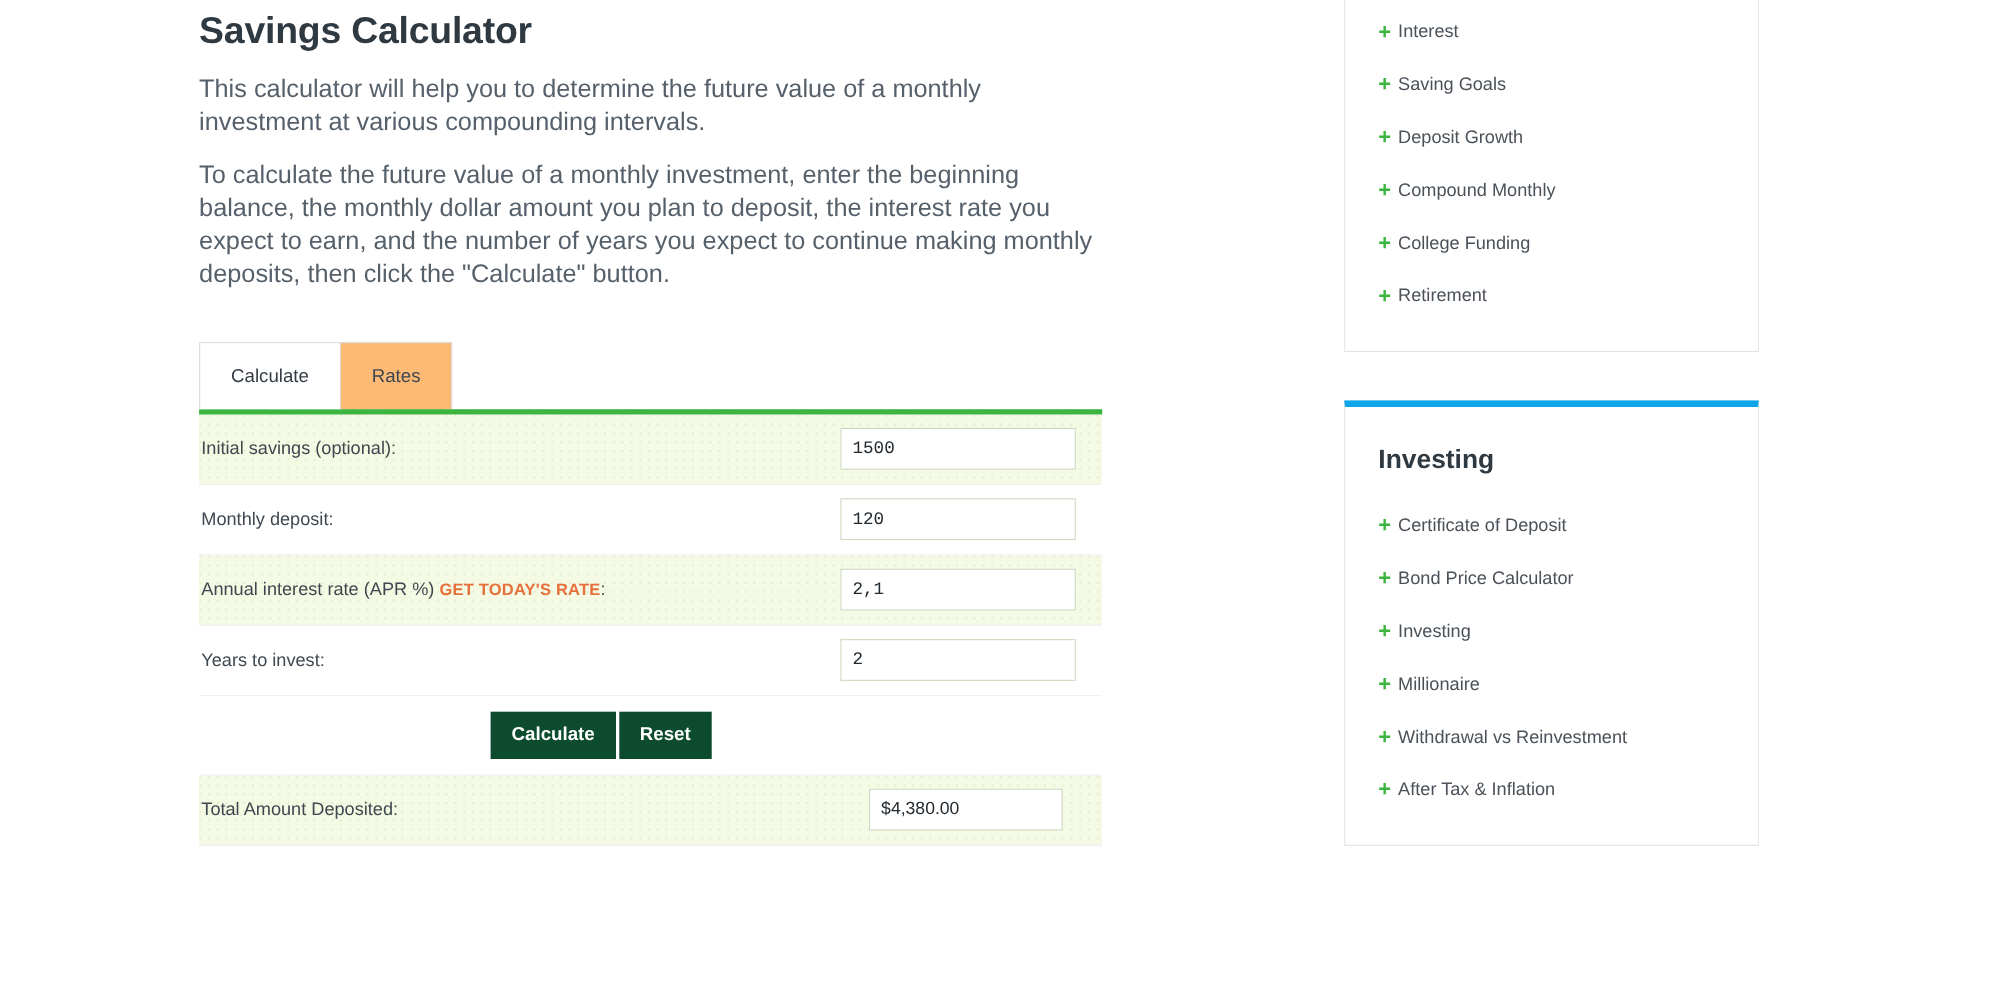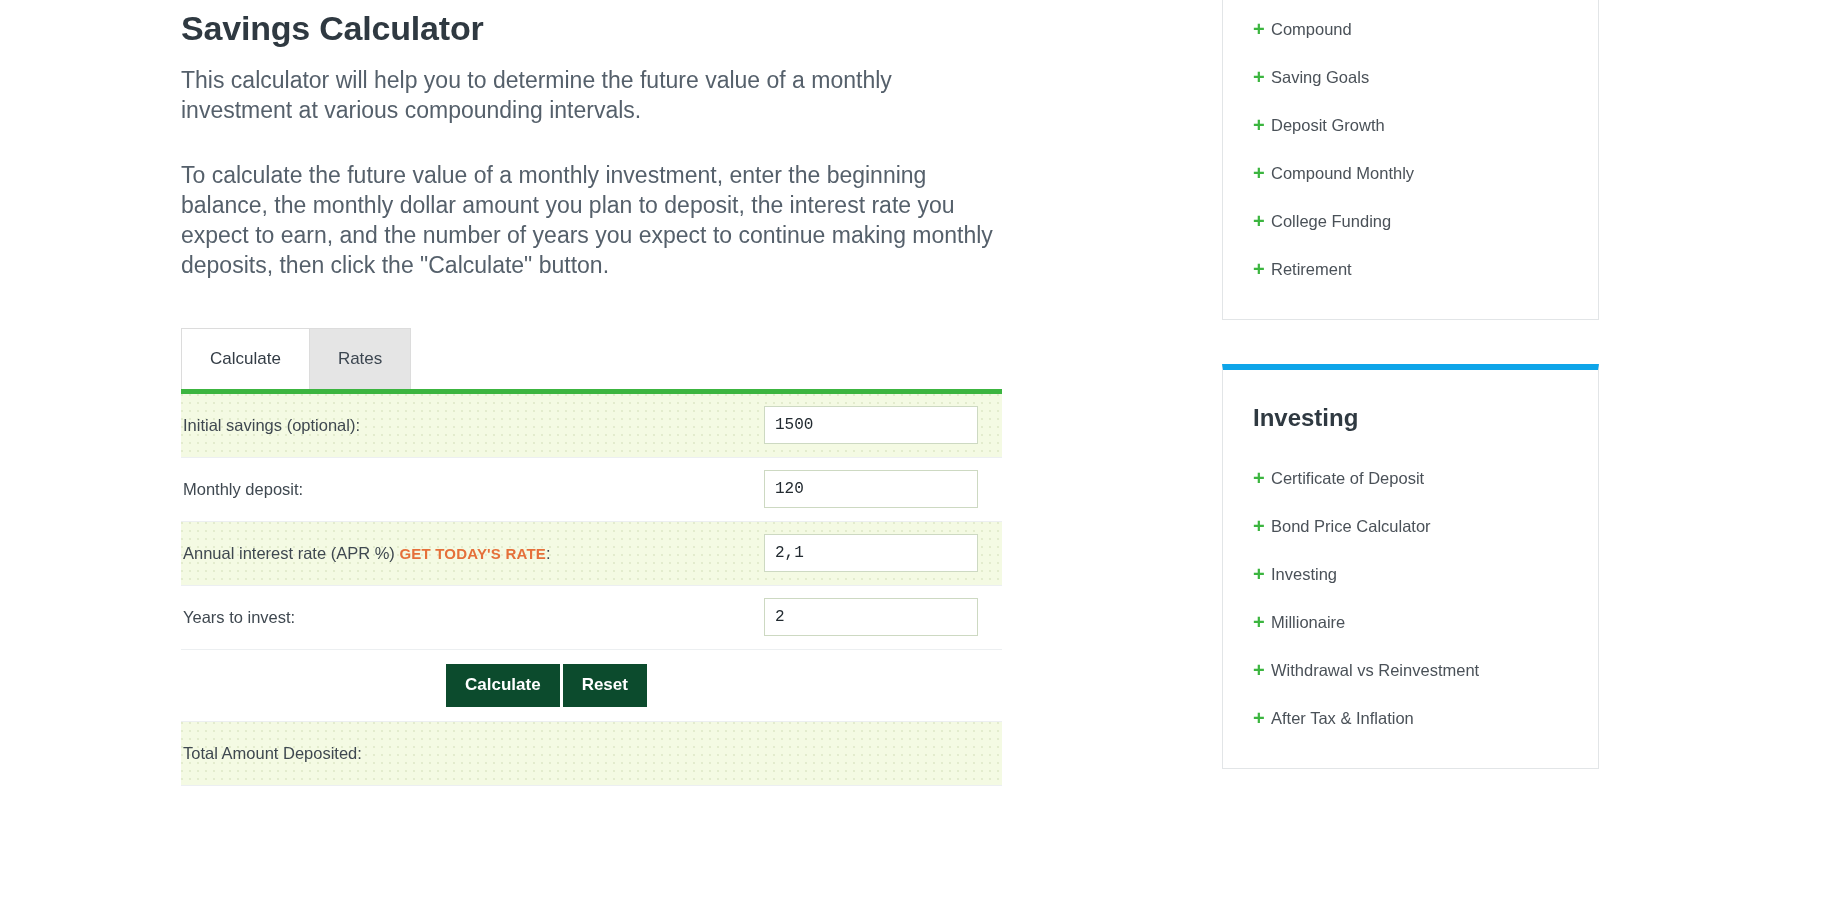--- a/index.html
+++ b/index.html
@@ -32,41 +32,41 @@
     line-height: 1.2;
     padding-top: 8px;
   }
   .intro {
     font-size: 23px;
     color: #55606b;
     line-height: 30px;
     margin-top: 16px;
     max-width: 820px;
   }
-  .intro.second { margin-top: 35px; }
+  .intro.second { margin-top: 18px; }
 
   
   .tabs {
     margin-top: 48px;
     display: flex;
     align-items: flex-end;
     height: 61px;
     position: relative;
   }
   .tab {
     height: 61px;
     display: flex;
     align-items: center;
     justify-content: center;
     font-size: 17px;
     color: #3c4650;
     padding: 0 28px;
     border: 1px solid #dcdcdc;
     border-bottom: none;
-    background: #e5e5e5;
+    background: #fdba74;
     cursor: pointer;
     position: relative;
   }
   .tab.active {
     background: #ffffff;
     border-color: #dcdcdc;
     color: #333c45;
     z-index: 2;
   }
   .tab + .tab { border-left: none; }
@@ -252,36 +252,39 @@
       </div>
 
 
       <div class="btn-row">
         <button class="btn">Calculate</button>
         <button class="btn">Reset</button>
       </div>
 
       <div class="calc-row alt result-row">
         <div class="label">Total Amount Deposited:</div>
+        <div class="field">
+          <input class="result-input" type="text" readonly="" value="$4,380.00" style="">
+        </div>
       </div>
 
     </div>
   </div>
 
   <div class="sidebar">
 
     <div class="panel">
       <ul class="panel-list">
         <li>
           
           
         </li>
         <li>
           <span class="plus-icon">+</span>
-          <span class="item-label">Compound</span>
+          <span class="item-label">Interest</span>
         </li>
         <li>
           <span class="plus-icon">+</span>
           <span class="item-label">Saving Goals</span>
         </li>
         <li>
           <span class="plus-icon">+</span>
           <span class="item-label">Deposit Growth</span>
         </li>
         <li>

